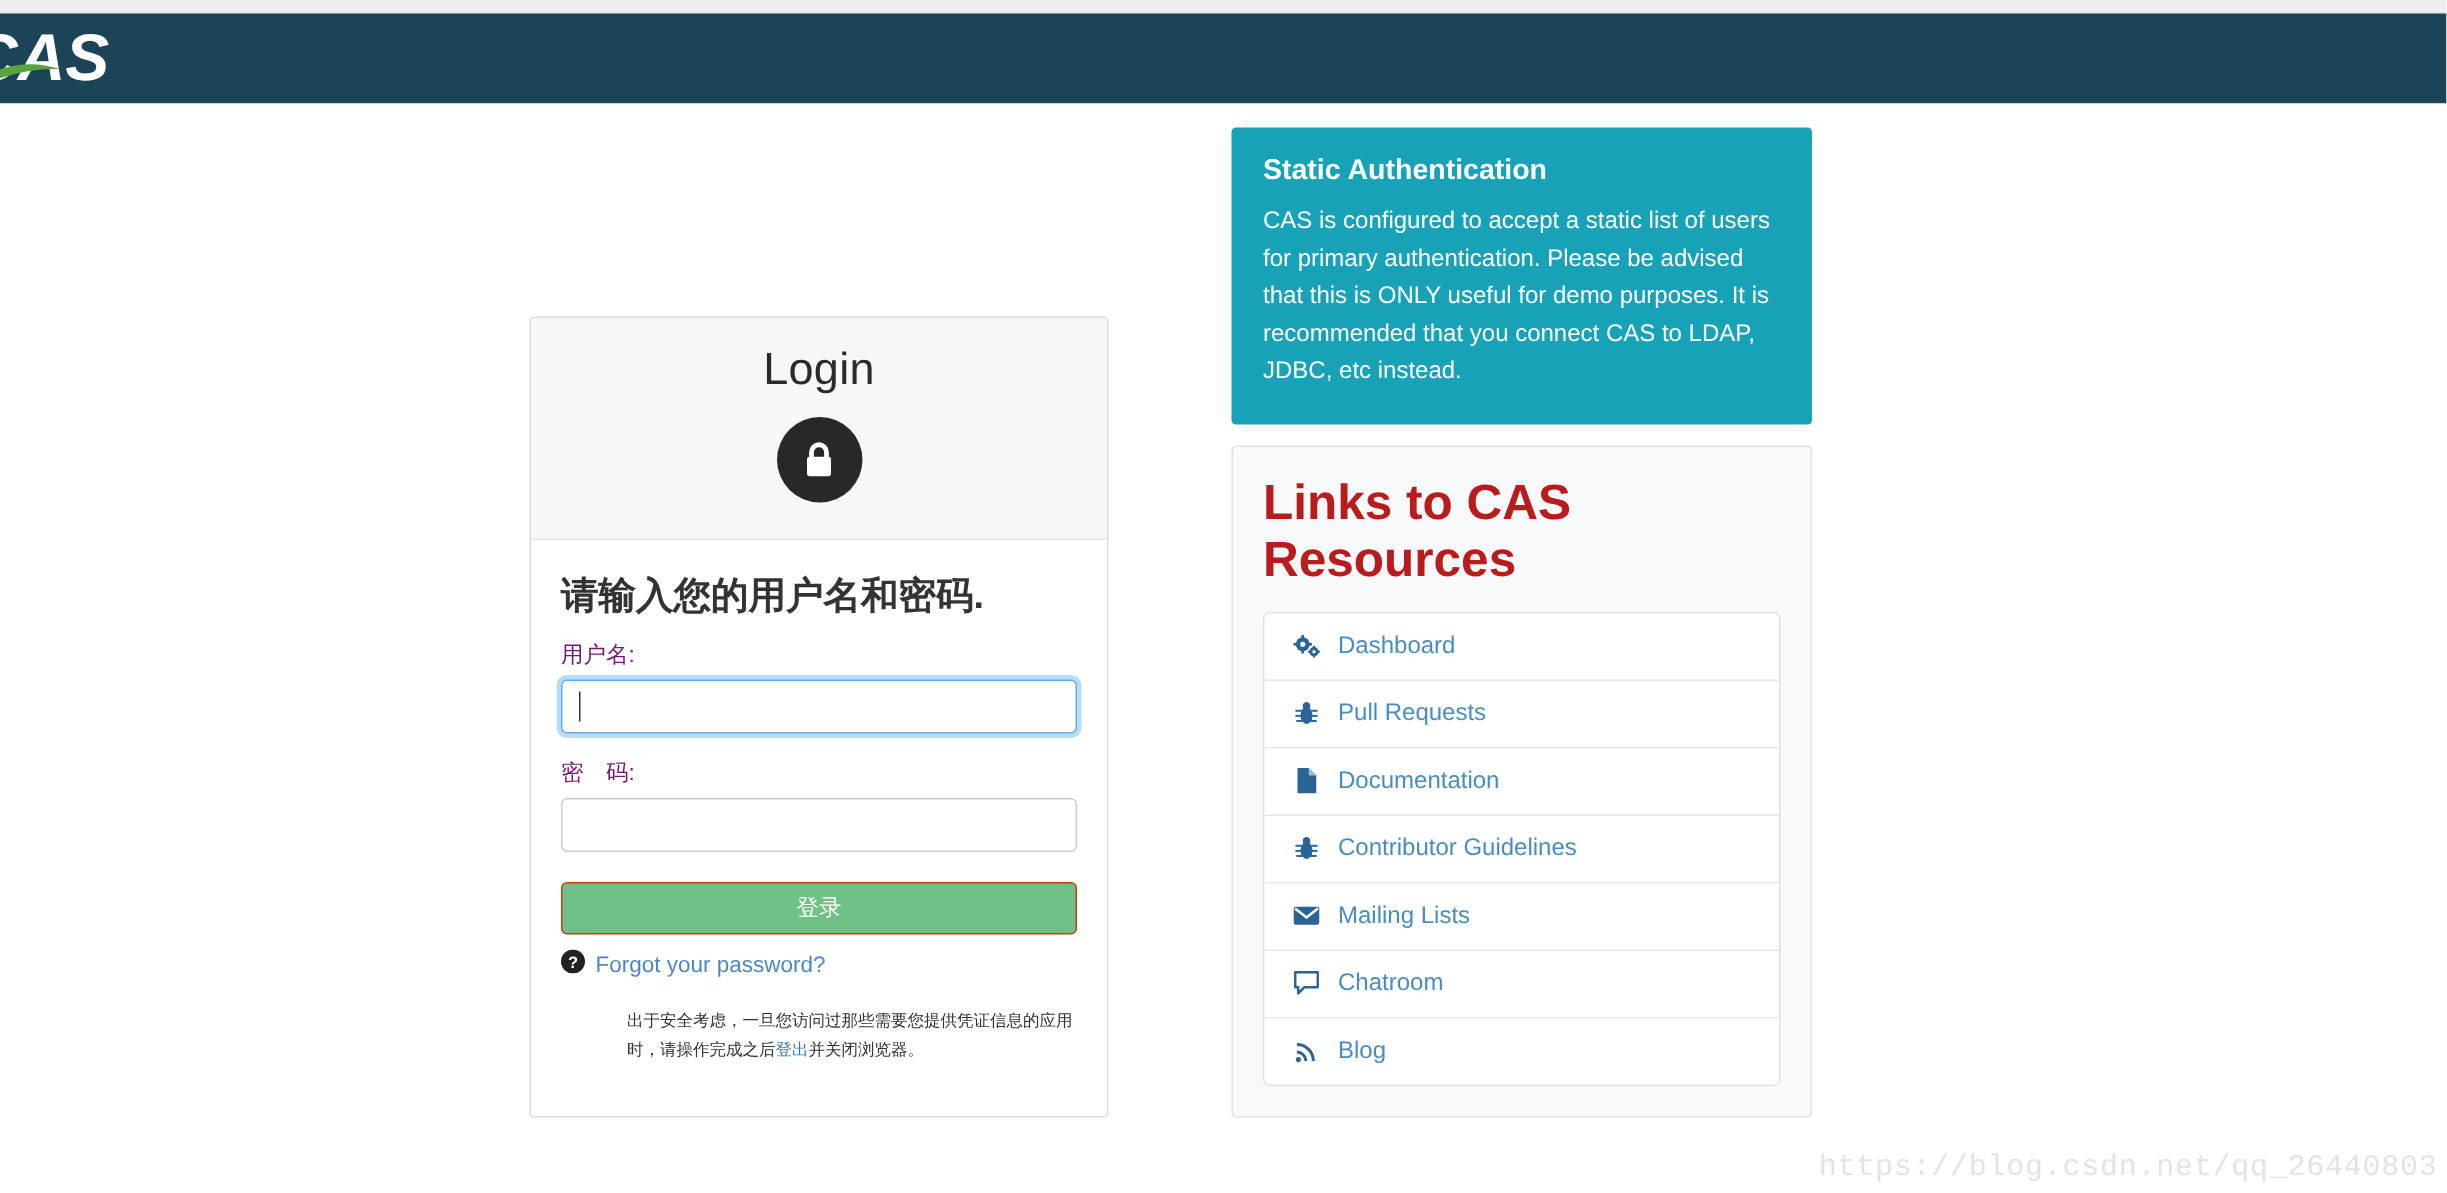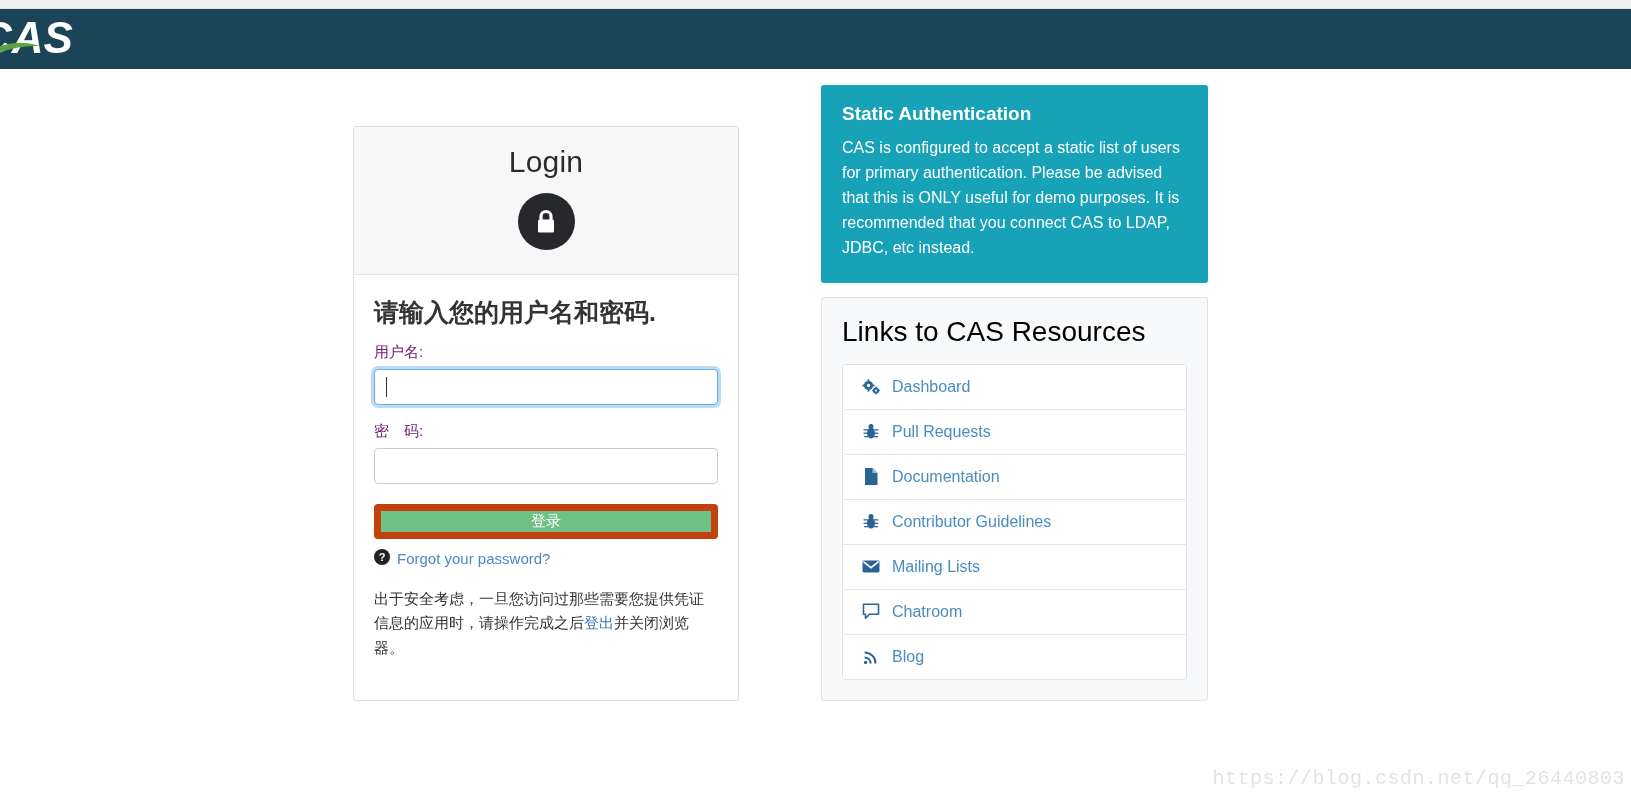--- a/index.html
+++ b/index.html
@@ -138,21 +138,21 @@
     height: 20px;
     background: #333333;
   }
   .input-wrap { position: relative; }
 
   .login-button {
     display: block;
     width: 100%;
     height: 35px;
     background: #70c187;
-    border: 7px solid #c2410c;
+    border: 1px solid #c2410c;
     border-radius: 4px;
     color: #ffffff;
     font-size: 15px;
     font-family: "Liberation Sans", sans-serif;
     cursor: pointer;
     padding: 0;
   }
   .forgot-row {
     margin-top: 10px;
     display: flex;
@@ -161,23 +161,24 @@
     font-size: 15px;
   }
   .forgot-link {
     color: #4f87c4;
     text-decoration: none;
   }
   .help-icon { display: block; }
 
   .security-note {
     margin-top: 19px;
-    font-size: 15px;
+    font-size: 11px;
     color: #333333;
     line-height: 1.65;
+    margin-left: 44px;
   }
   .inline-link {
     color: #337ab7;
     text-decoration: none;
   }
 
   
   .right-col {
     width: 520px;
     padding-left: 48px;
@@ -202,23 +203,23 @@
 
   .links-panel {
     margin-top: 14px;
     background: #f8f9fa;
     border: 1px solid #e3e3e3;
     border-radius: 3px;
     padding: 18px 20px 20px 20px;
     box-sizing: border-box;
   }
   .links-title {
-    font-size: 28px;
-    font-weight: normal;
-    color: #000000;
+    font-size: 33px;
+    font-weight: bold;
+    color: #b91c1c;
     margin: 0 0 14px 0;
   }
   .link-list {
     background: #ffffff;
     border: 1px solid #e0e0e0;
     border-radius: 4px;
     overflow: hidden;
     margin-top: 16px;
   }
   .link-item {

